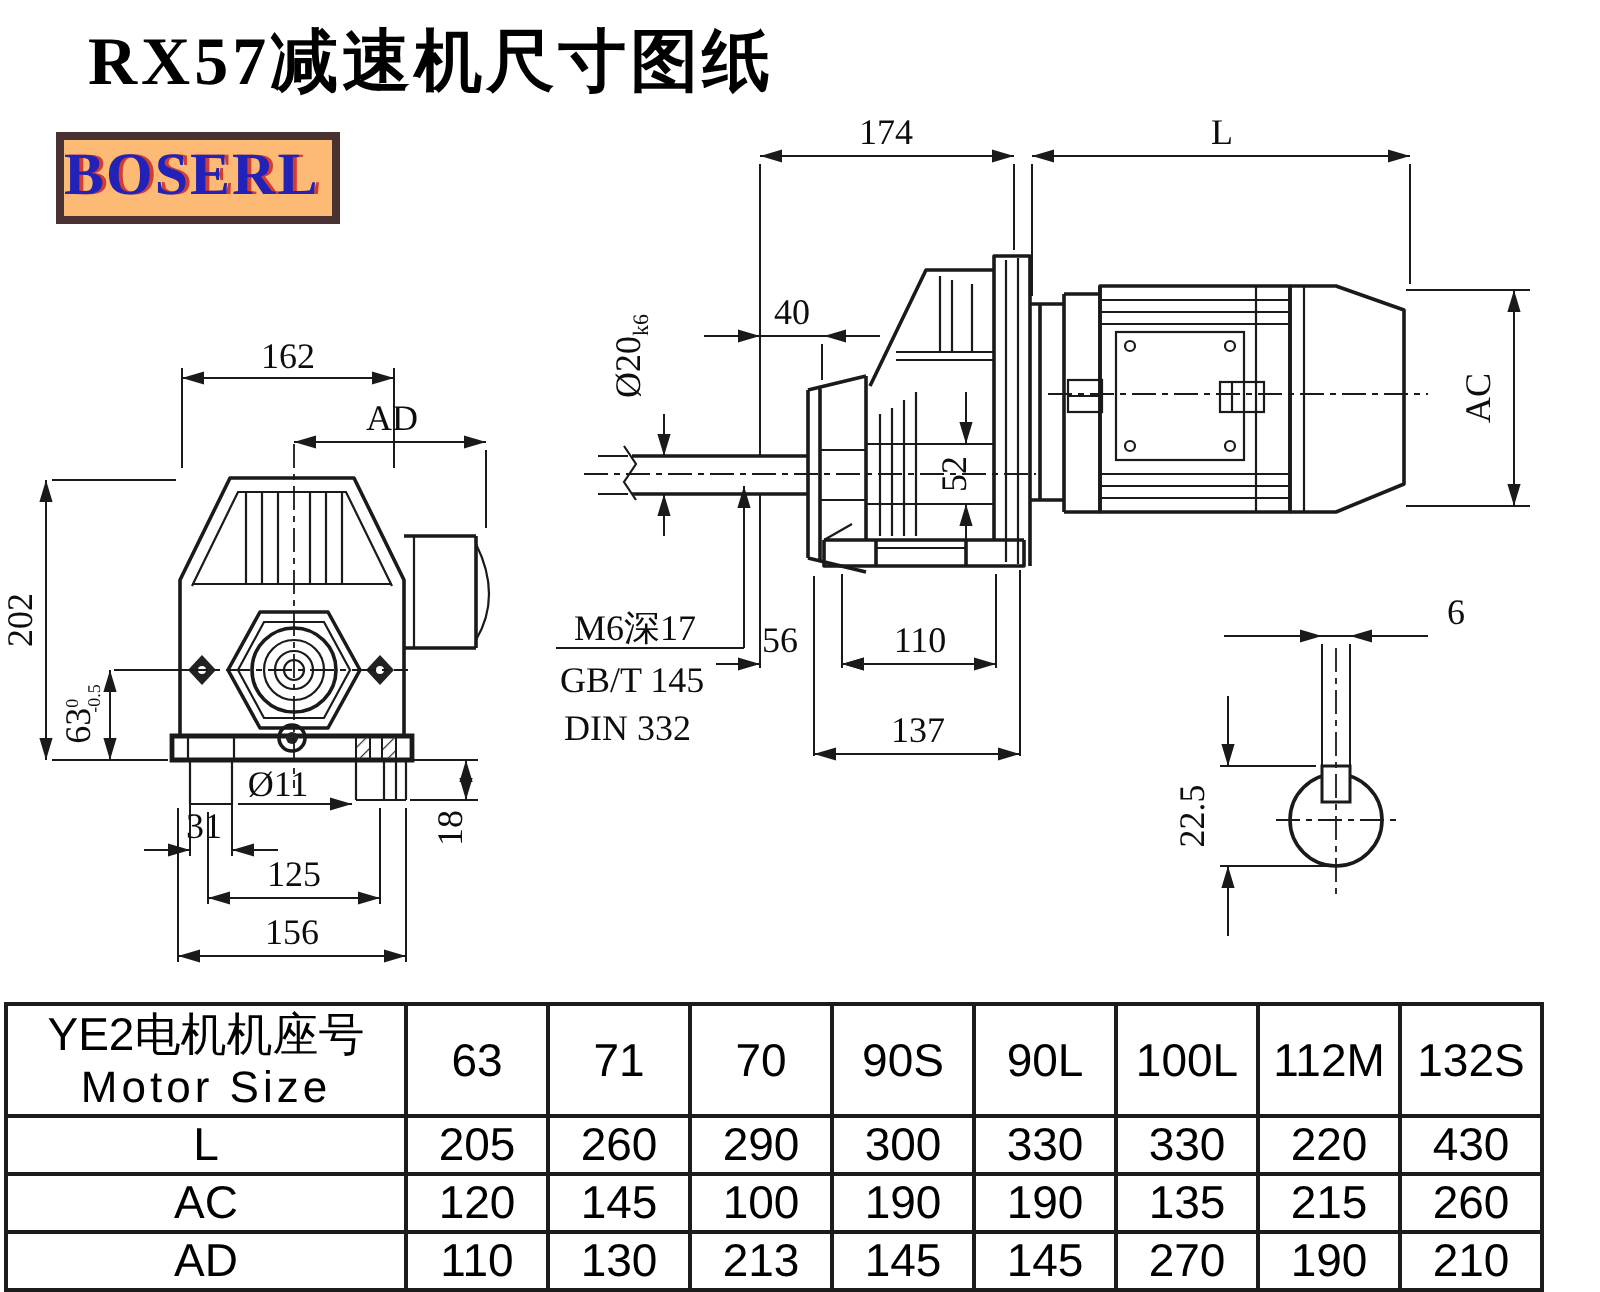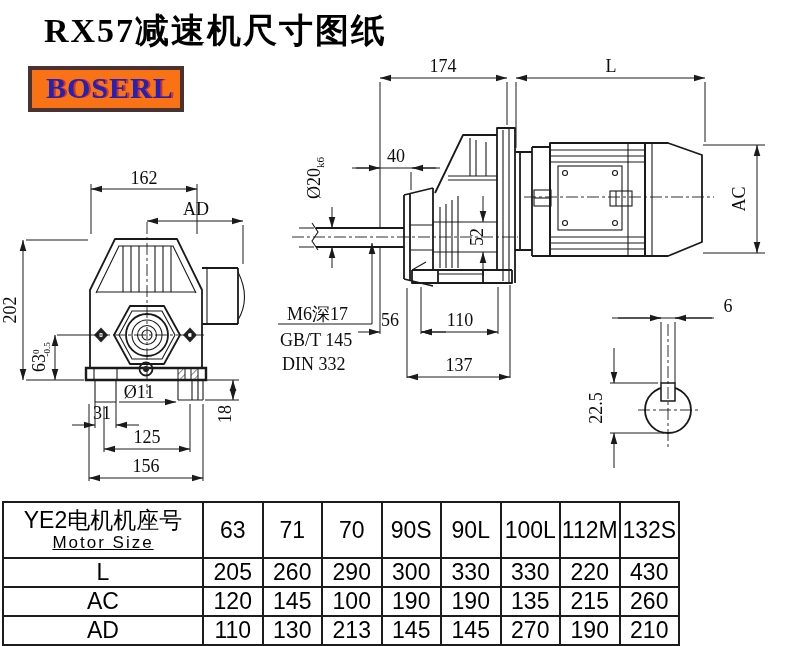--- a/index.html
+++ b/index.html
@@ -1,41 +1,41 @@
 <!DOCTYPE html>
 <html><head>
 <meta charset="utf-8">
 <style>
   html,body{margin:0;padding:0;background:#fff;}
   .page{position:relative;width:800px;height:646px;background:#ffffff;overflow:hidden;
         font-family:"Liberation Serif","DejaVu Serif",serif;color:#111;}
   .title{position:absolute;left:44px;top:8px;font-size:34px;font-weight:bold;
          letter-spacing:2px;color:#000;white-space:nowrap;text-align:right;}
-  .logo{position:absolute;left:28px;top:66px;border:4px solid #4a3232;background:#f97316;
-        padding:1px 6px 3px 14px;}
+  .logo{position:absolute;left:28px;top:66px;border:4px solid #4a3232;background:#fdba74;
+        padding:1px 6px 3px 0;}
   .logo span{font-size:30px;font-weight:bold;color:#2222b8;letter-spacing:1px;
         text-shadow:2px 0 0 rgba(200,40,40,0.85);}
   svg{position:absolute;left:0;top:0;}
   svg .ln{fill:none;stroke:#1a1a1a;stroke-width:1.8;stroke-linejoin:round;}
   svg .hv{fill:none;stroke:#1a1a1a;stroke-width:2.4;}
   svg .tn{fill:none;stroke:#1a1a1a;stroke-width:1.1;}
   svg .dm{fill:none;stroke:#1a1a1a;stroke-width:1;}
   svg .cl{fill:none;stroke:#1a1a1a;stroke-width:0.9;stroke-dasharray:12 3 3 3;}
   svg .ht{fill:url(#hatch);stroke:#1a1a1a;stroke-width:1;}
   svg text.d{font-family:"Liberation Serif","DejaVu Serif",serif;font-size:18px;
              fill:#0d0d0d;text-anchor:middle;}
   svg text.dn{text-anchor:start;}
-  table.dim{position:absolute;left:2px;top:501px;width:678px;border-collapse:collapse;
+  table.dim{position:absolute;left:2px;top:501px;width:770px;border-collapse:collapse;
             table-layout:fixed;font-family:"Liberation Sans","DejaVu Sans",sans-serif;}
   table.dim td{border:2px solid #1c1c1c;text-align:center;vertical-align:middle;
             font-size:23px;color:#000;padding:0;}
   table.dim tr.hd td{height:54px;}
   table.dim tr.rw td{height:26px;}
   .hcn{font-size:23px;line-height:1.15;}
-  .hen{font-size:17px;letter-spacing:2px;line-height:1.15;text-decoration:underline;}
+  .hen{font-size:22px;letter-spacing:2px;line-height:1.15;}
 </style>
 </head>
 <body>
 
 <div class="page">
 
   <div class="title">RX57减速机尺寸图纸</div>
   <div class="logo">
     <span>BOSERL</span>
   </div>

